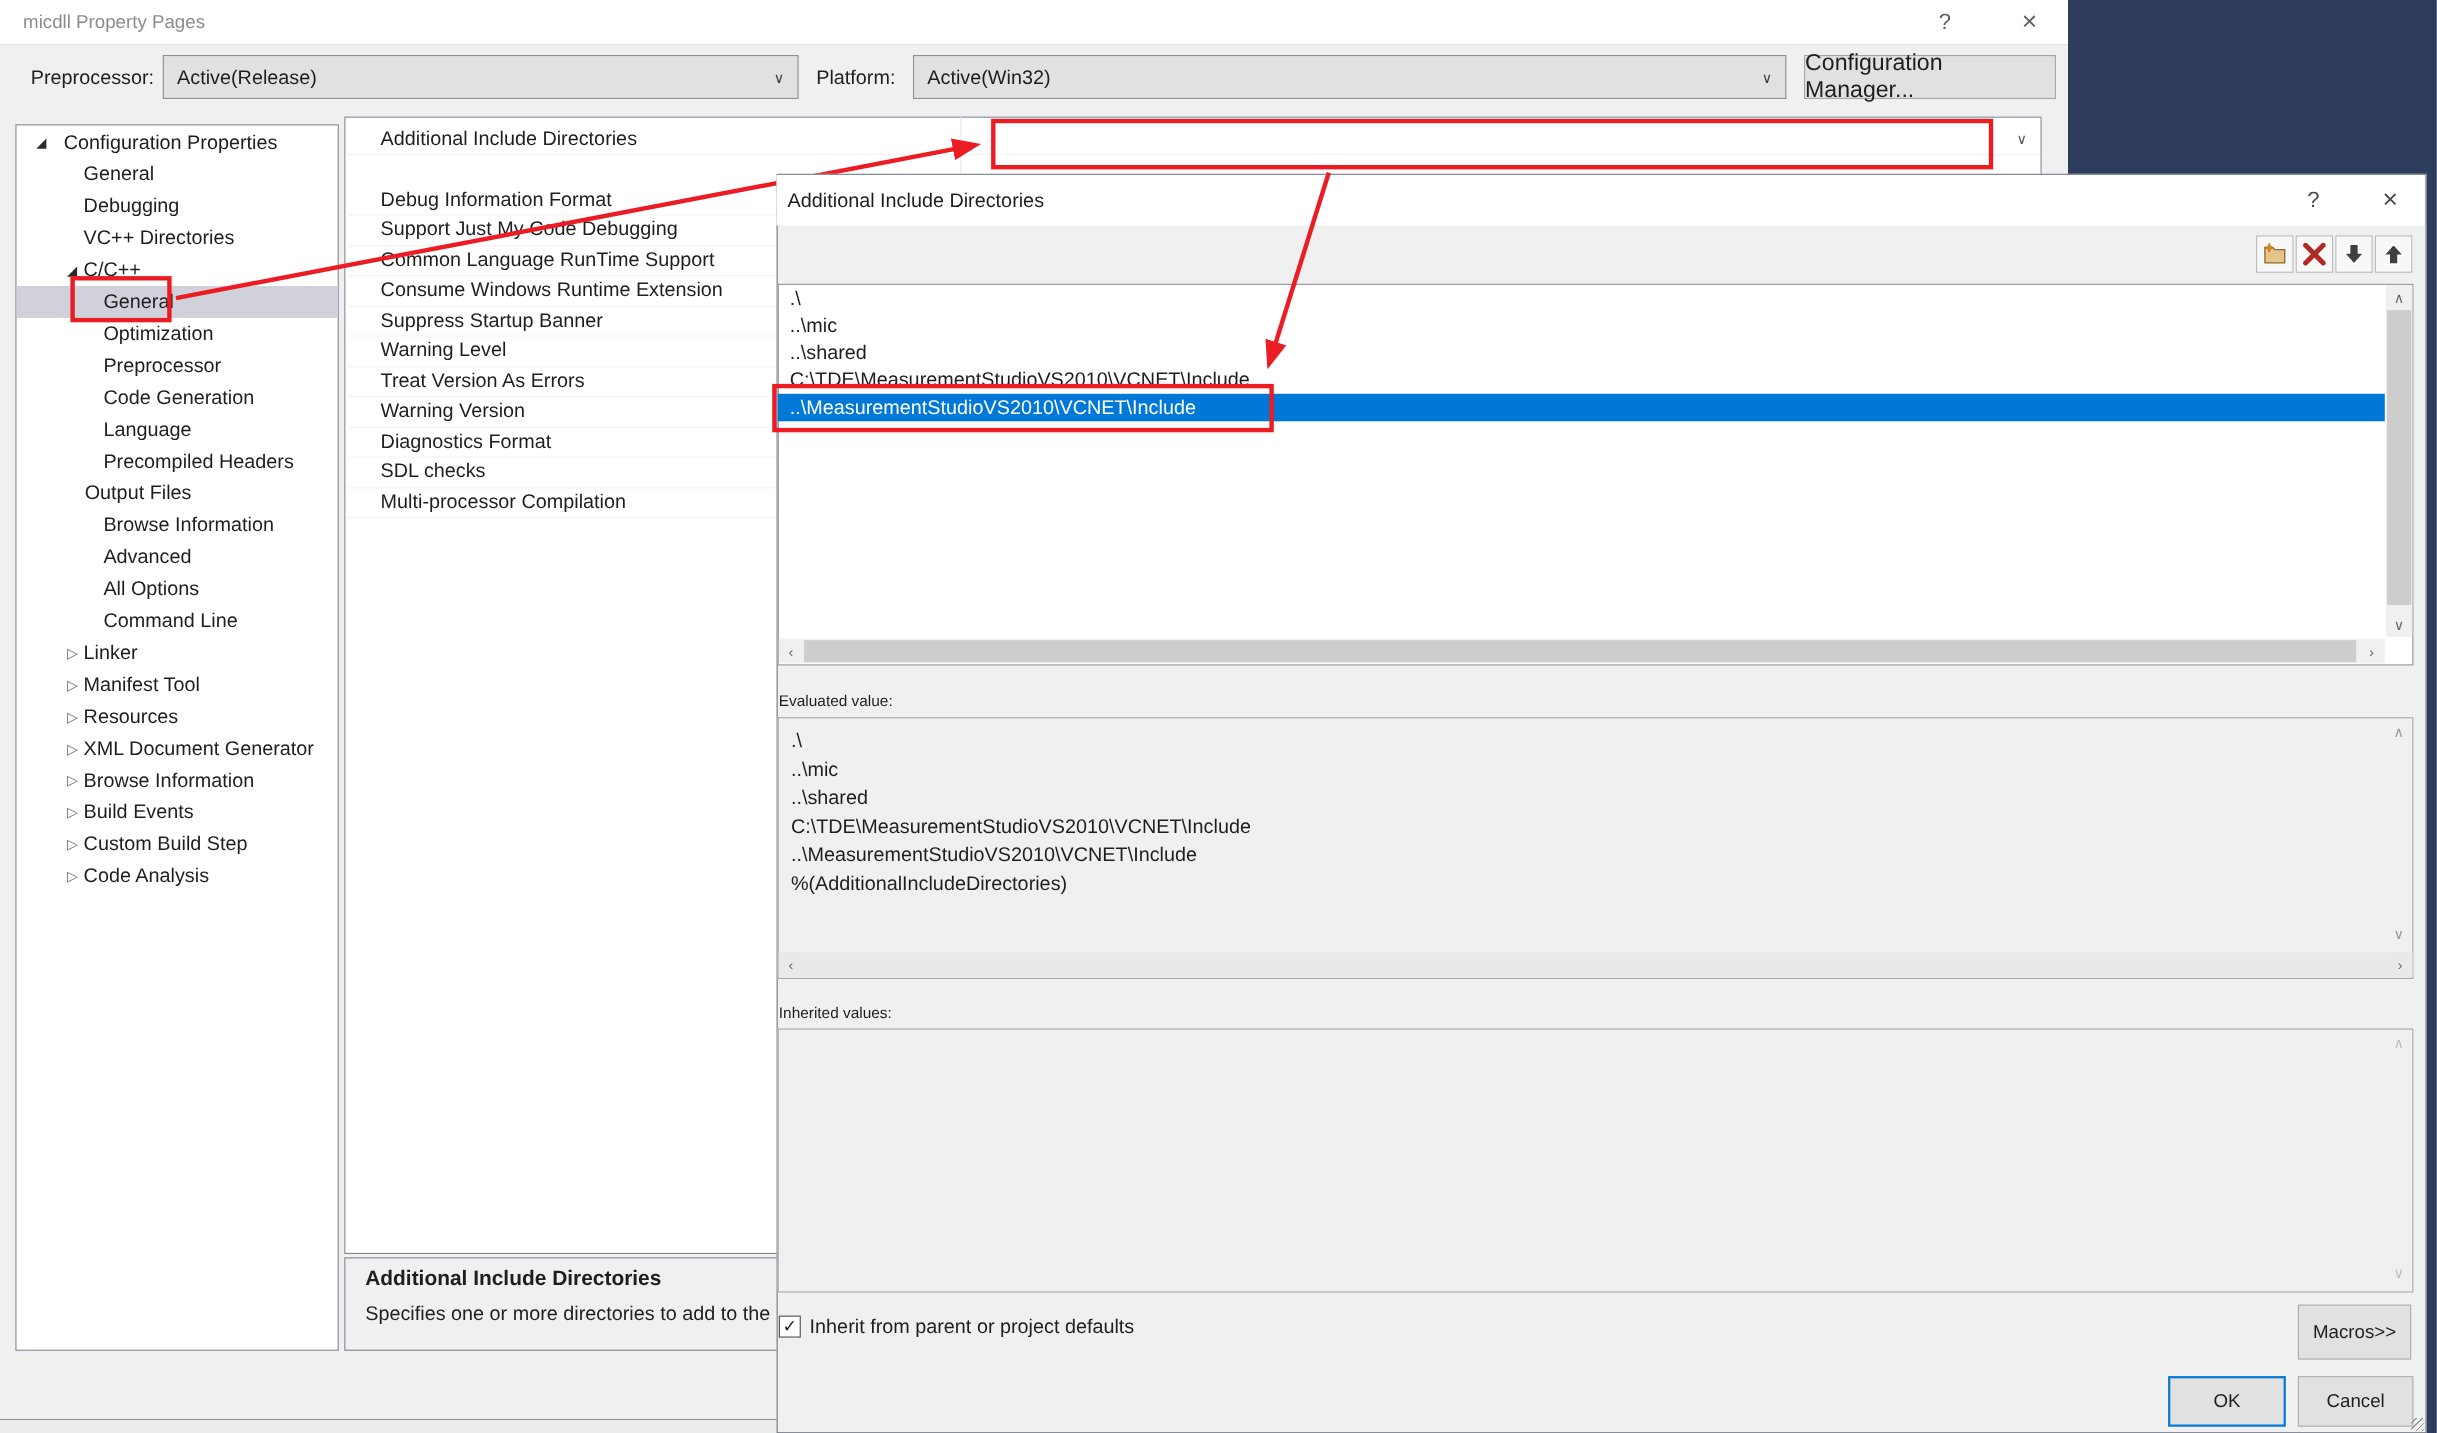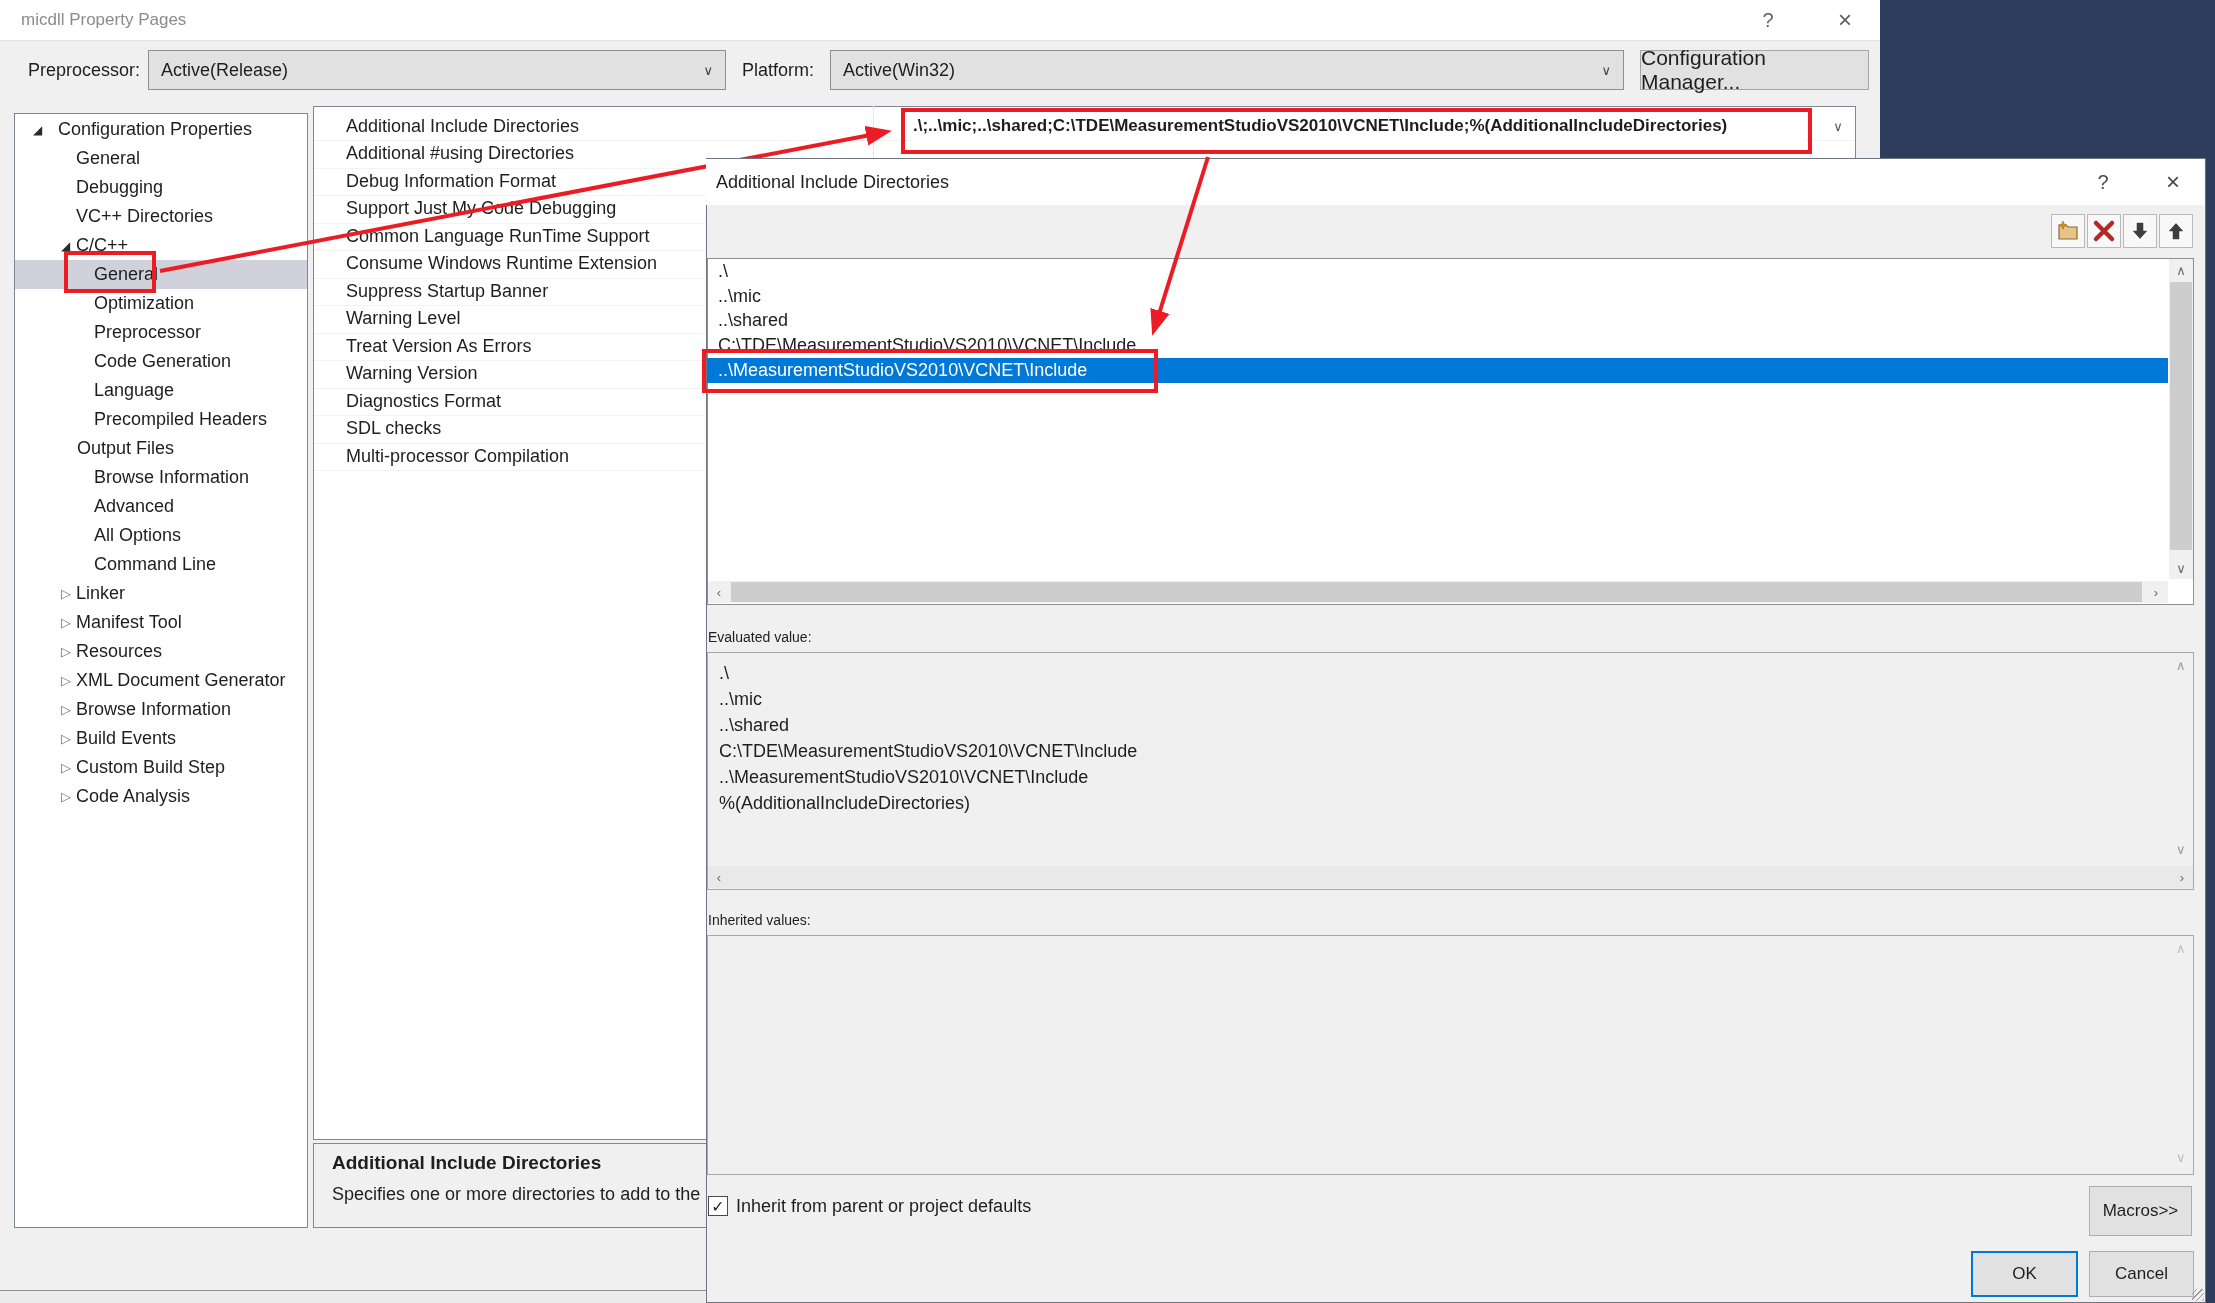--- a/index.html
+++ b/index.html
@@ -196,23 +196,20 @@
       <div class="tree-row" style="top: 668px;">
         <span class="tree-arrow collapsed" style="left: 46px;">▷</span>
         <span style="position: absolute; left: 61px;">Code Analysis</span>
       </div>
     </div>
 
   <div id="grid-panel" class="abs">
       <div class="grid-row" style="top: 5px;">
         <span class="nm">Additional Include Directories</span>
       </div>
-      <div class="grid-row" style="top: 32.5px;">
-        <span class="nm">Additional #using Directories</span>
-      </div>
       <div class="grid-row" style="top: 60px;">
         <span class="nm">Debug Information Format</span>
       </div>
       <div class="grid-row" style="top: 87.5px;">
         <span class="nm">Support Just My Code Debugging</span>
       </div>
       <div class="grid-row" style="top: 115px;">
         <span class="nm">Common Language RunTime Support</span>
       </div>
       <div class="grid-row" style="top: 142.5px;">
@@ -234,21 +231,20 @@
         <span class="nm">Diagnostics Format</span>
       </div>
       <div class="grid-row" style="top: 307.5px;">
         <span class="nm">SDL checks</span>
       </div>
       <div class="grid-row" style="top: 335px;">
         <span class="nm">Multi-processor Compilation</span>
       </div>
     </div>
   <div id="grid-divider" class="abs"></div>
-  <div id="grid-value" class="abs">.\;..\mic;..\shared;C:\TDE\MeasurementStudioVS2010\VCNET\Include;%(AdditionalIncludeDirectories)</div>
   <div id="grid-value-chev" class="abs">∨</div>
 
   <div id="desc-panel" class="abs">
     <div id="desc-title" class="abs">Additional Include Directories</div>
     <div id="desc-text" class="abs">Specifies one or more directories to add to the in</div>
   </div>
   <div id="mw-bottom-line" class="abs"></div>
   <div id="mw-bottom-strip" class="abs"></div>
 
   <svg id="anno-under" class="abs anno-svg">

